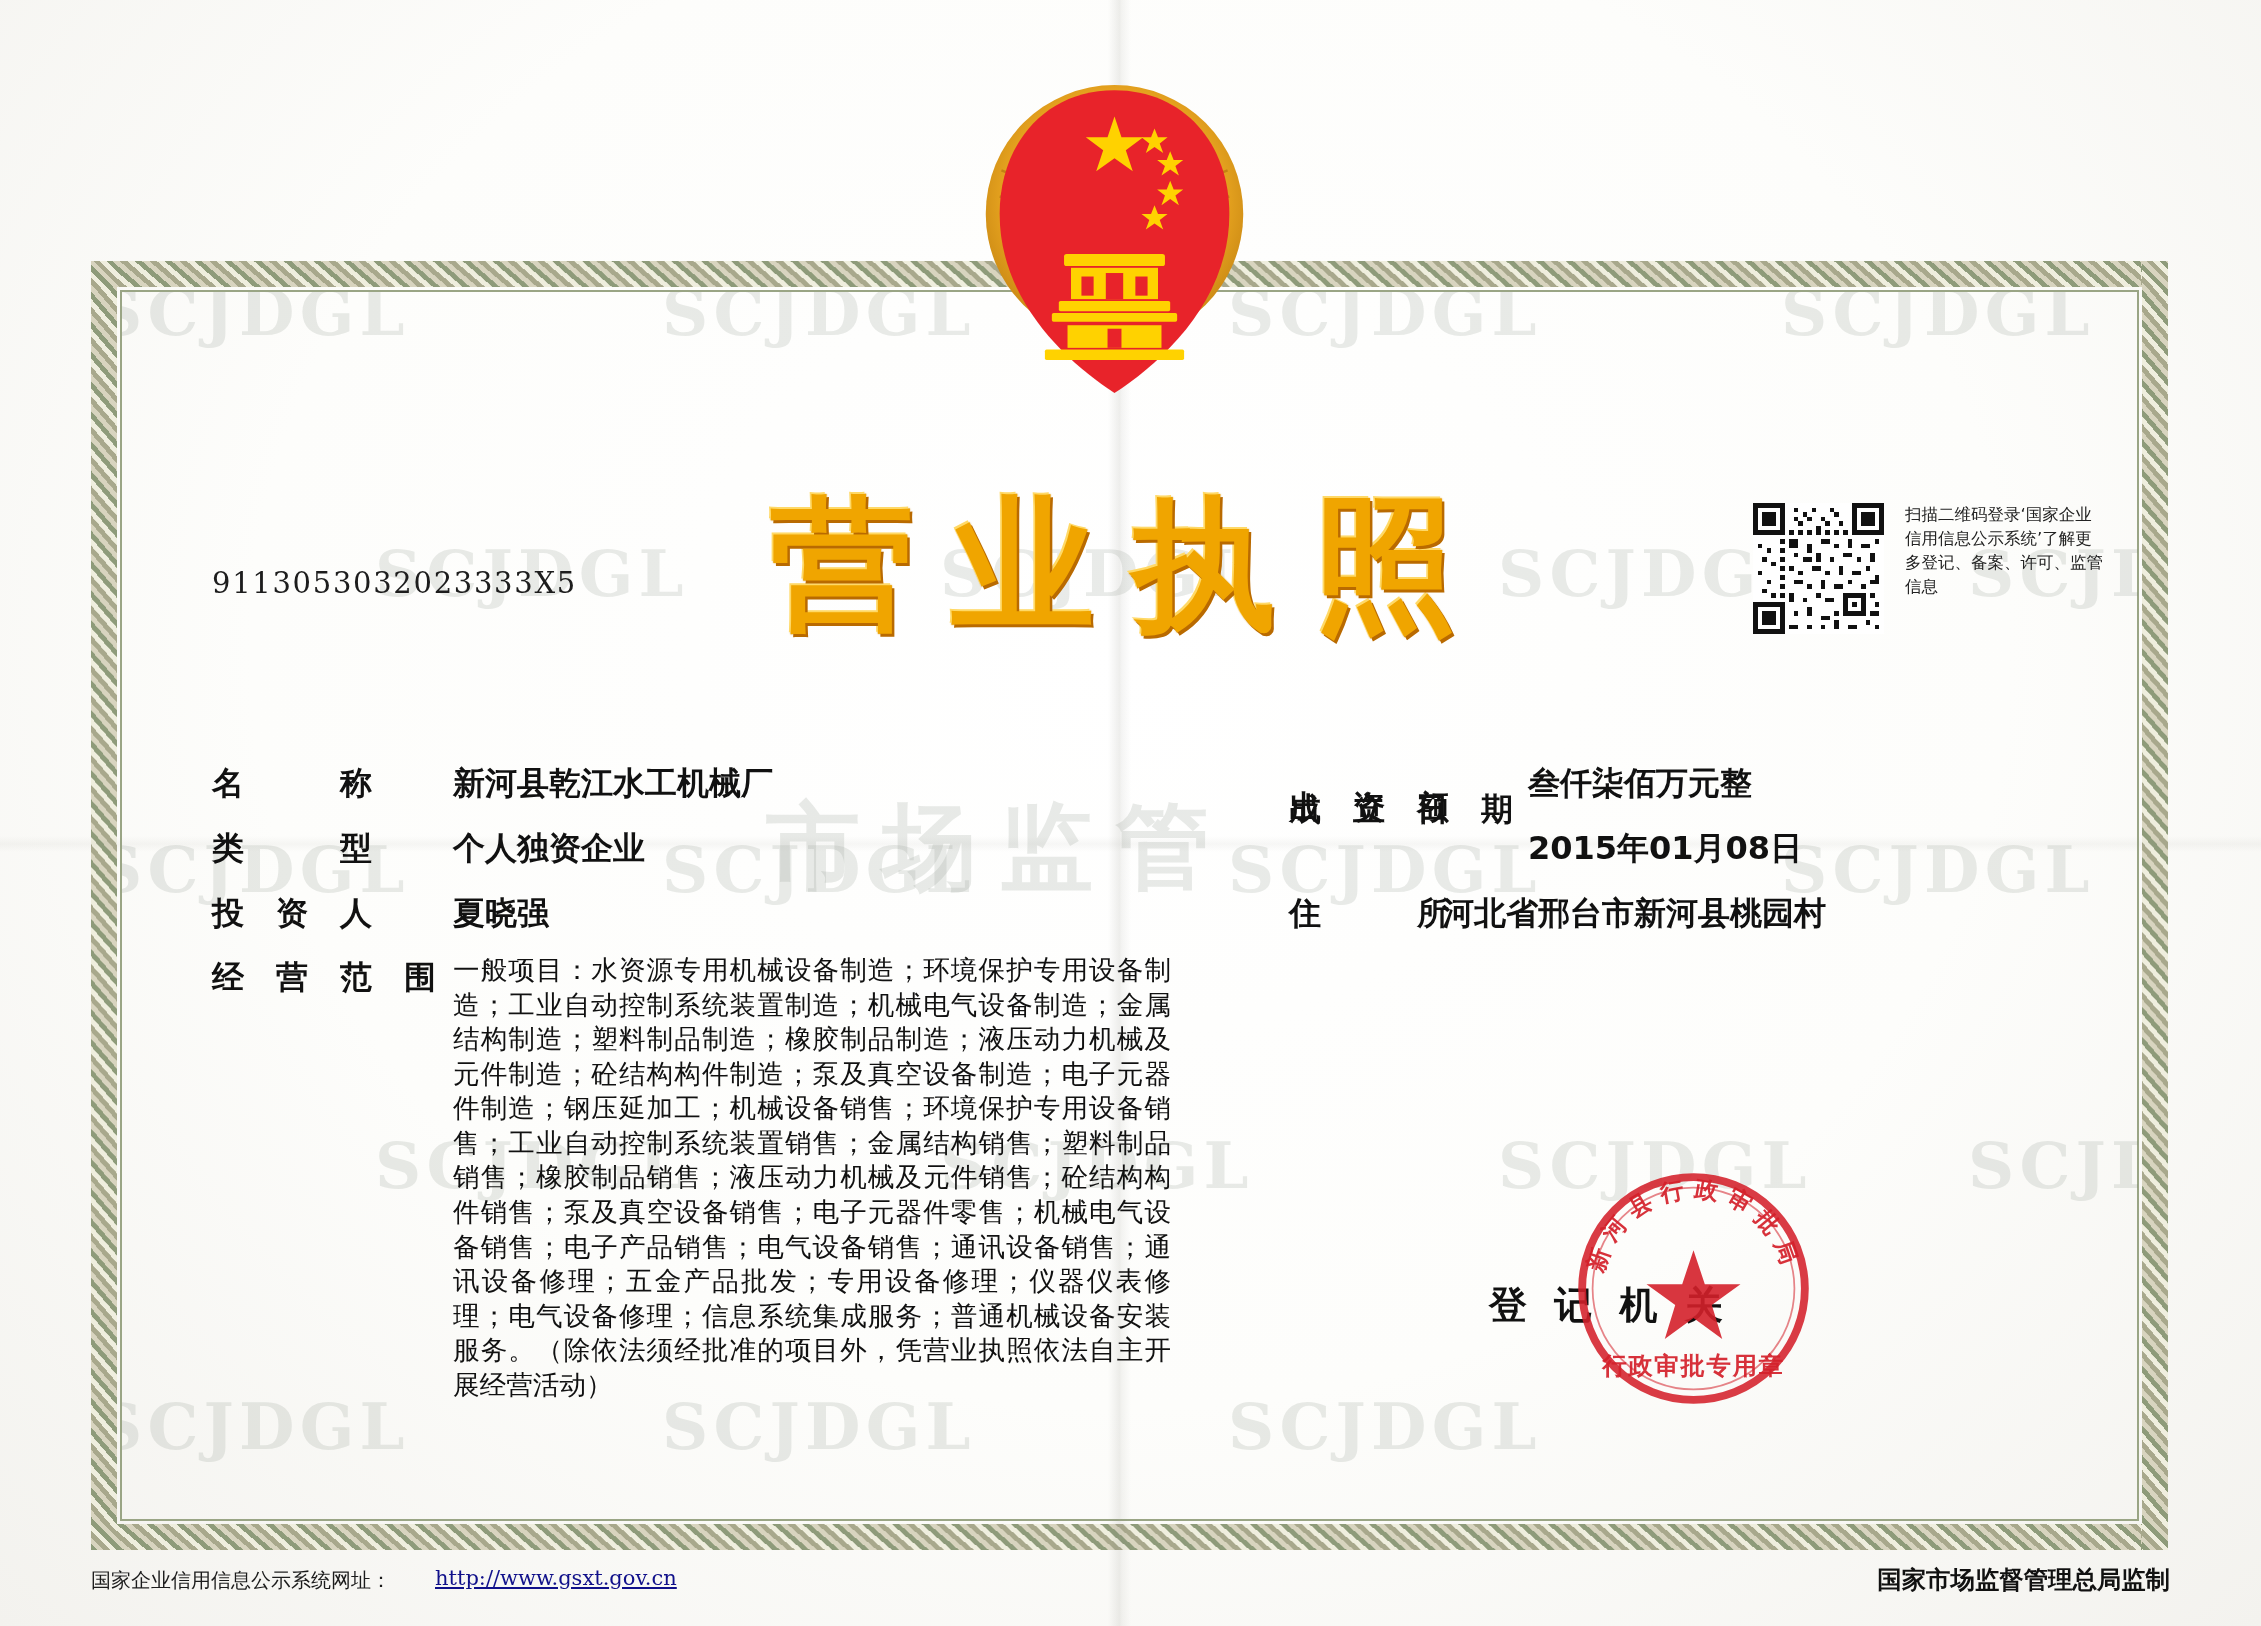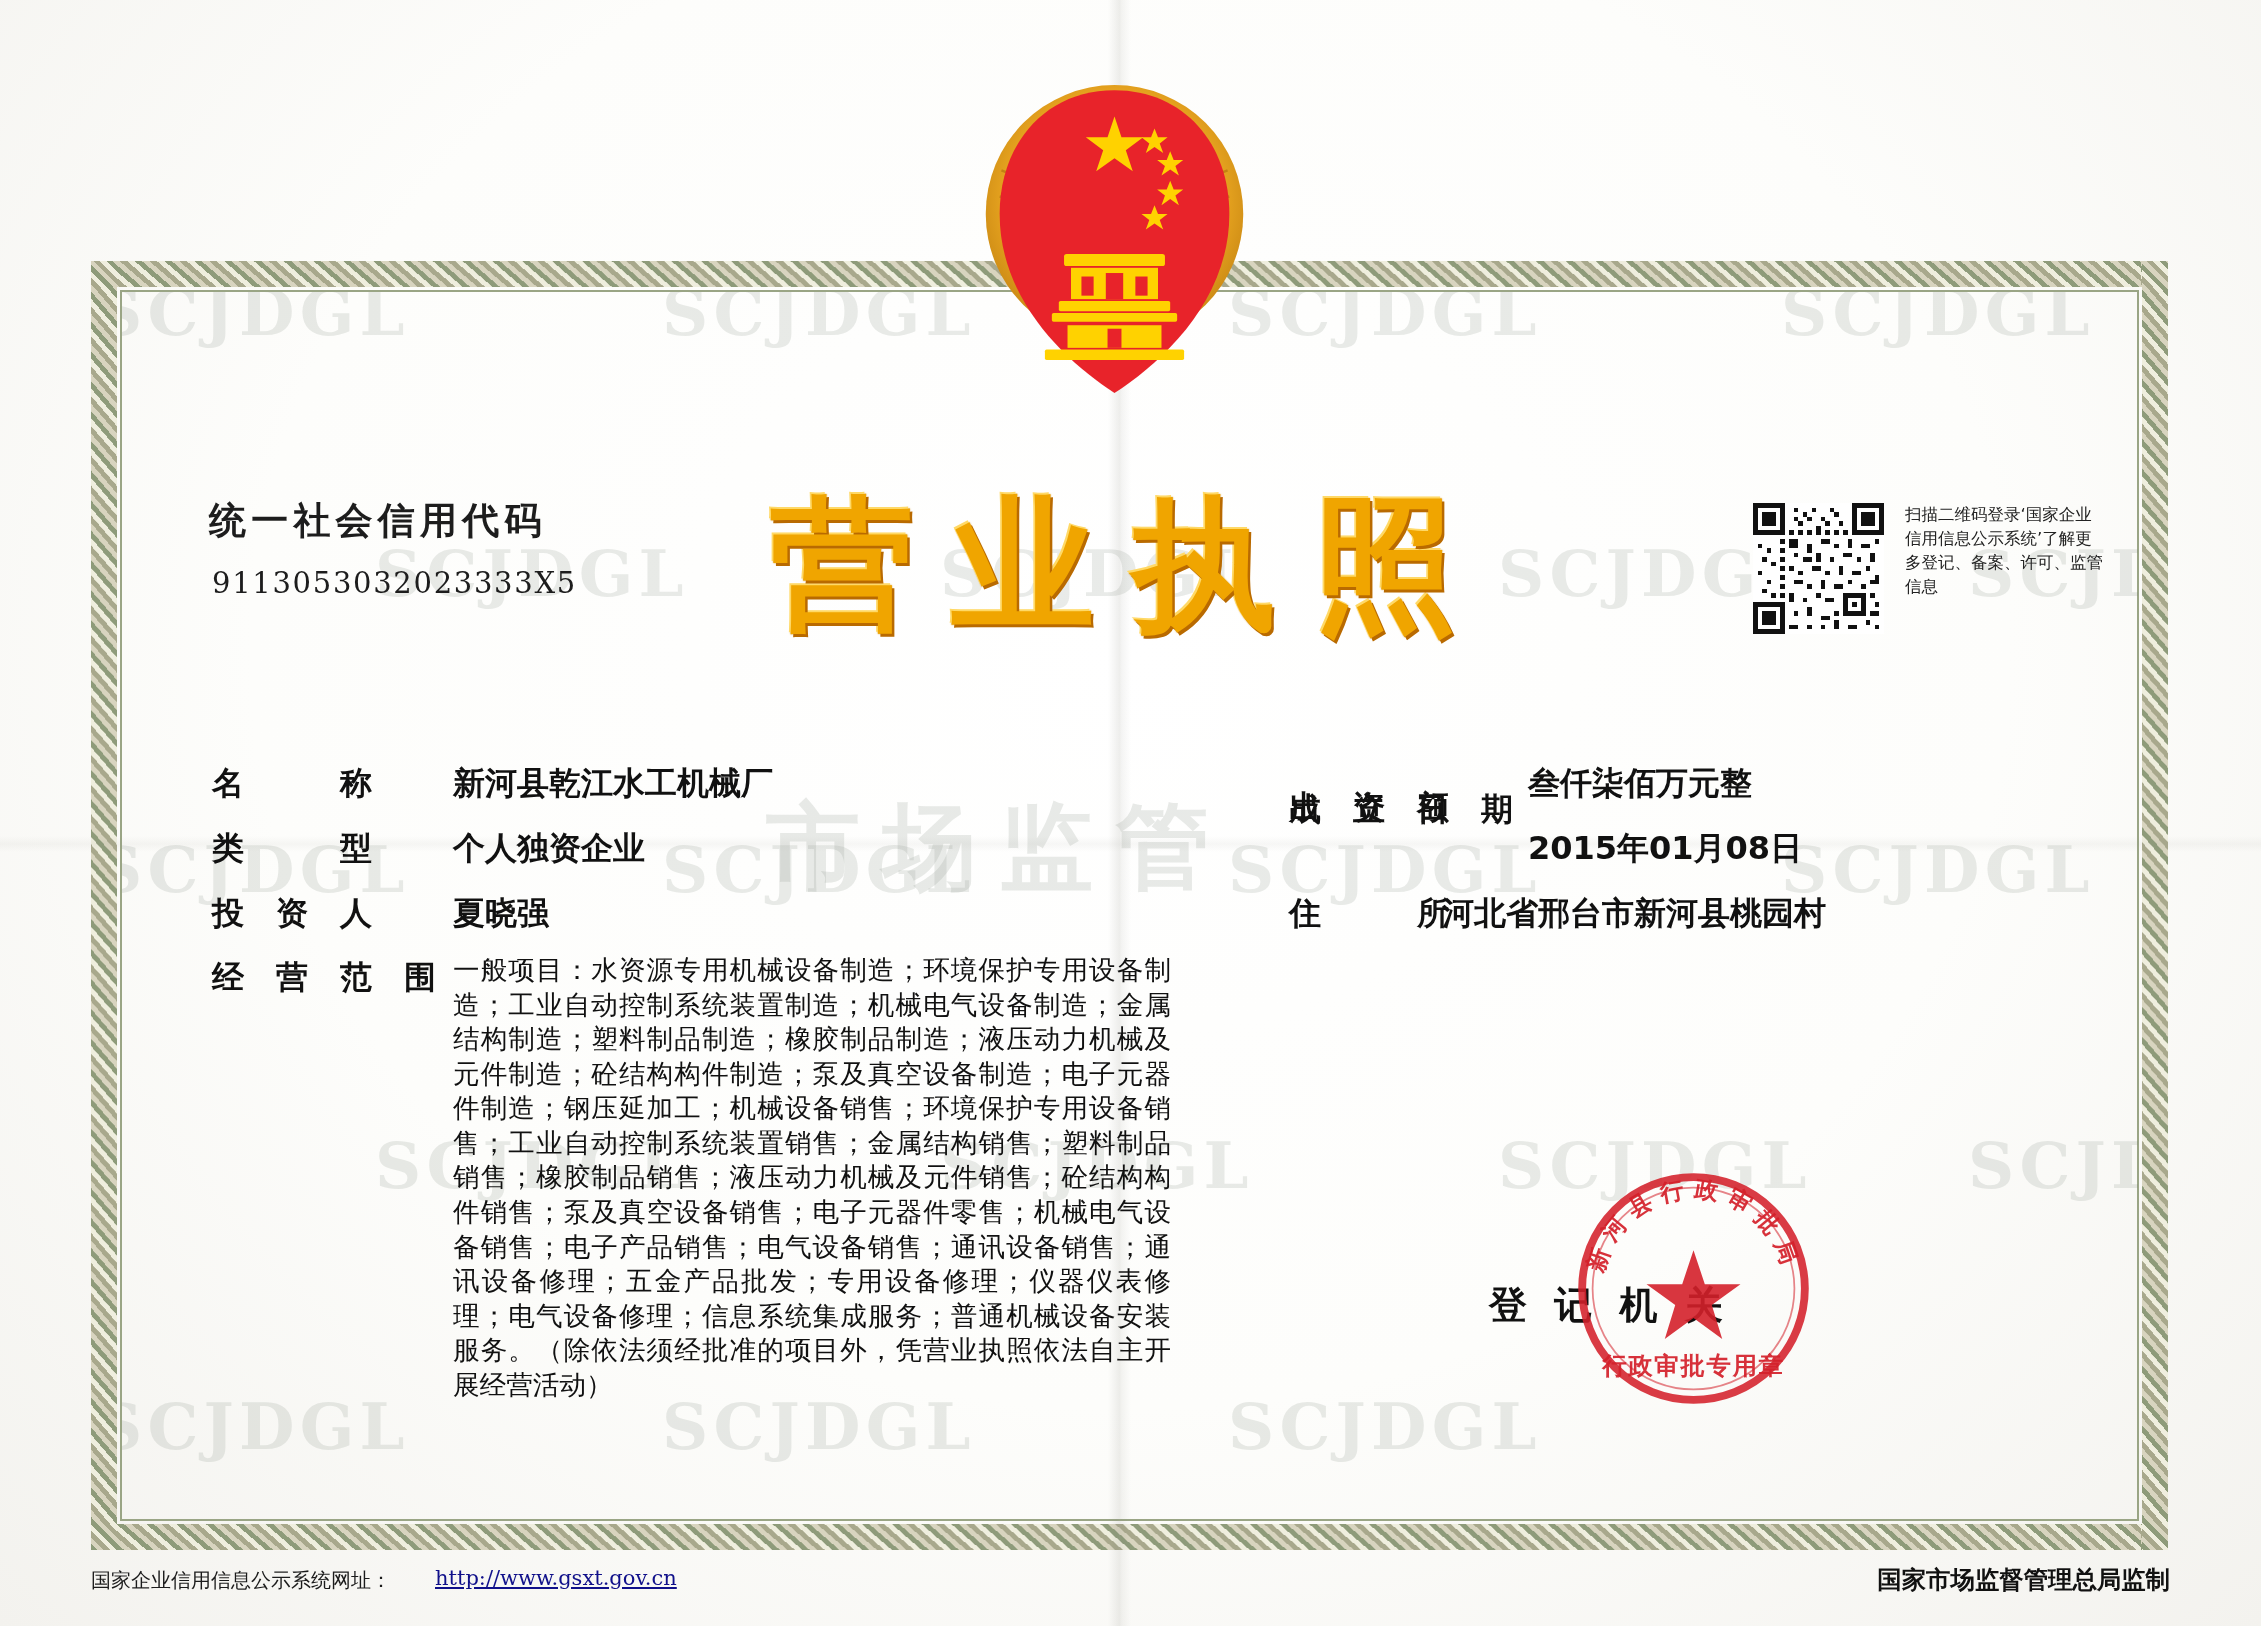--- a/index.html
+++ b/index.html
@@ -331,21 +331,20 @@
         <rect x="140" y="218" width="20" height="30"></rect>
         <rect x="112" y="222" width="14" height="22"></rect>
         <rect x="174" y="222" width="14" height="22"></rect>
         <rect x="142" y="282" width="16" height="22"></rect>
       </g>
     </svg>
   </div>
 
   <div class="title">营业执照</div>
 
-  <div class="uscc-label">统一社会信用代码</div>
   <div class="uscc-value">9113053032023333X5</div>
 
   <div class="qr">
     <svg viewBox="0 0 29 29" width="131" height="131" shape-rendering="crispEdges">
       <rect width="29" height="29" fill="#ffffff"></rect>
       <g fill="#111111">
 
         <rect x="0" y="0" width="7" height="1"></rect>
           <rect x="0" y="6" width="7" height="1"></rect>
         <rect x="0" y="0" width="1" height="7"></rect>

